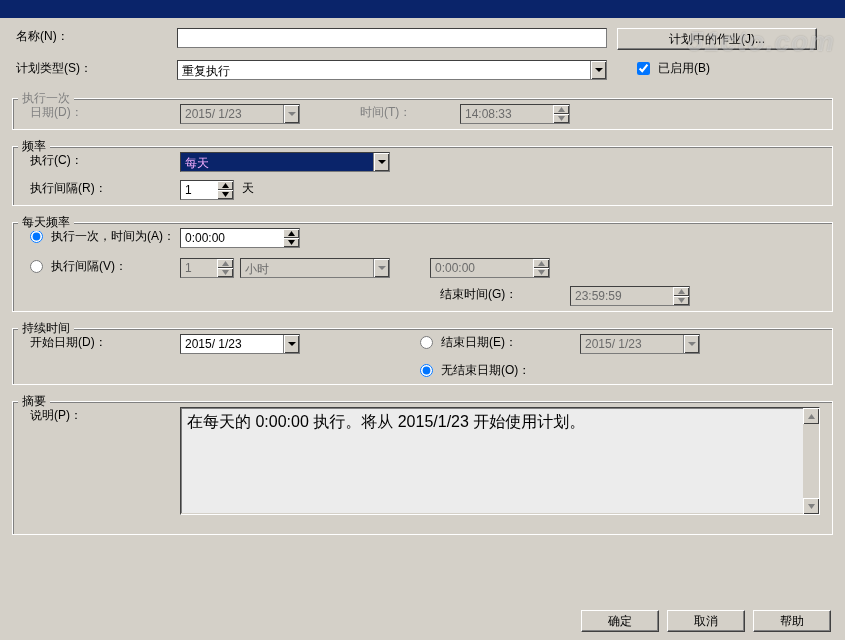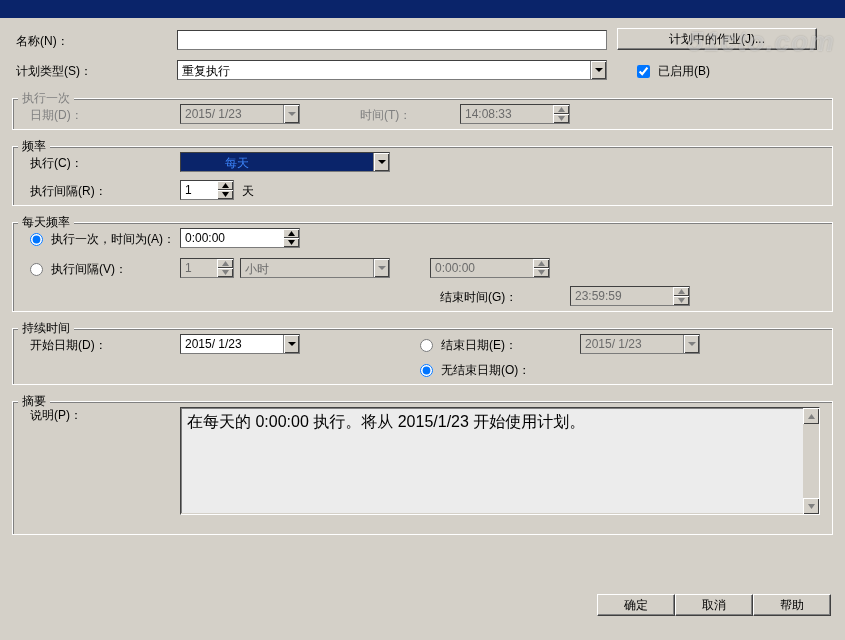--- a/index.html
+++ b/index.html
@@ -20,21 +20,21 @@
     height: 18px;
     line-height: 18px;
     padding-left: 6px;
     font-size: 12px;
   }
   .form-area {
     padding: 6px 12px 0 12px;
   }
   .row {
     display: flex;
-    align-items: flex-end;
+    align-items: flex-start;
     margin: 4px 0 10px 0;
   }
   .lbl {
     width: 165px;
     padding-left: 4px;
   }
   .lbl-sub { width: 160px; padding-left:10px;}
   .txt {
     height: 20px;
     border: 1px solid #7b7b7b;
@@ -57,21 +57,21 @@
   }
   .dropdown {
     display:inline-flex;
     align-items:stretch;
     height:20px;
     border:1px solid #7b7b7b;
     border-top-color:#404040;
     border-left-color:#404040;
     background:#fff;
   }
-  .dropdown.sel { background:#0a246a; color:#3b82f6;padding-left:40px; }
+  .dropdown.sel { background:#0a246a; color:#f0abfc; }
   .dropdown .dd-text{
     flex:1;
     padding:2px 4px;
     white-space:nowrap;
     overflow:hidden;
   }
   .dropdown .dd-btn{
     width:16px;
     background:#d4d0c8;
     border-left:1px solid #808080;
@@ -148,23 +148,23 @@
     display:flex;flex-direction:column;justify-content:space-between;
   }
   .scroll-stub div{
     height:16px;
     box-shadow: inset 1px 1px 0 #fff, inset -1px -1px 0 #404040;
     display:flex;align-items:center;justify-content:center;
   }
   .btnbar{
     position:absolute;
     right:14px;
-    bottom:24px;
+    bottom:8px;
     display:flex;
-    gap:0;
+    gap:8px;
   }
   .btnbar .btn{width:78px;}
   .watermark{
     position:absolute;
     top:26px;right:10px;
     color:rgba(255,255,255,0.35);
     font-size:28px;
     font-weight:bold;
     font-style:italic;
     letter-spacing:1px;

